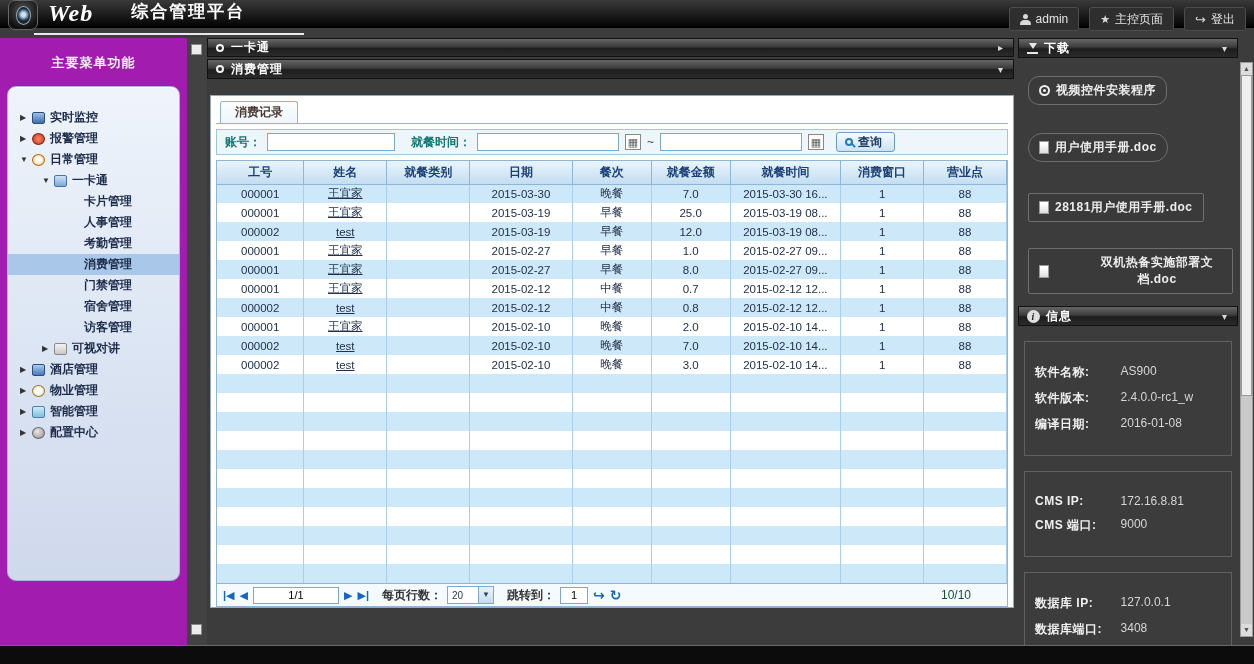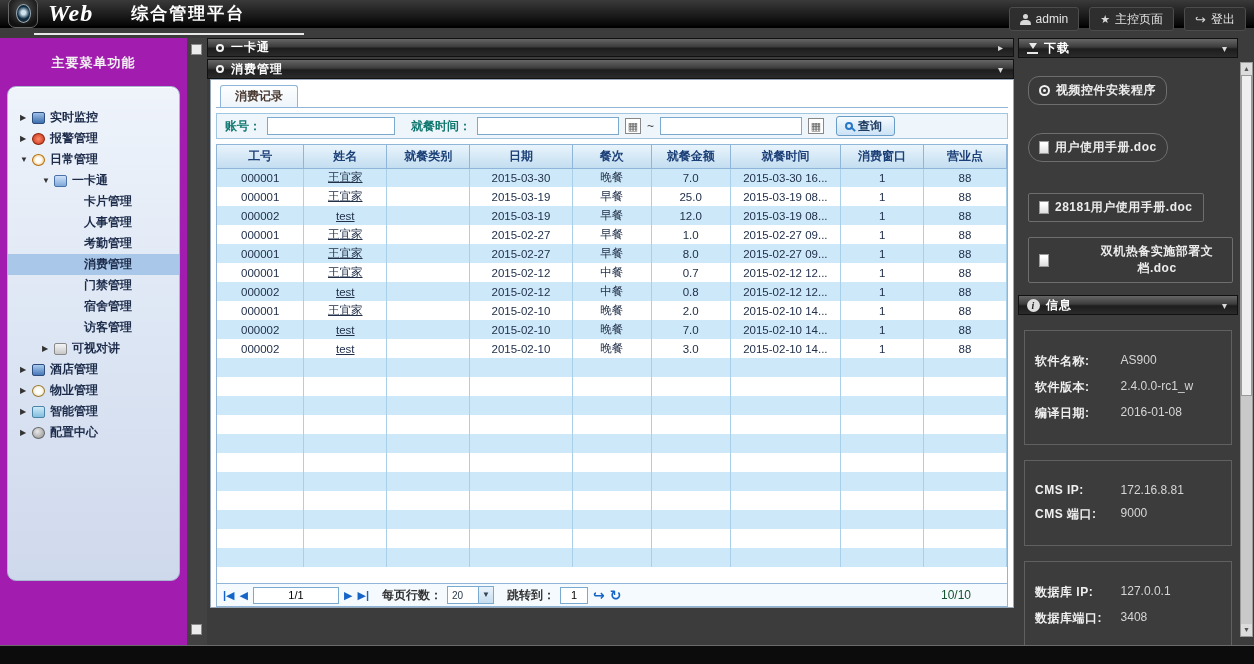--- a/index.html
+++ b/index.html
@@ -6,21 +6,21 @@
   html,body { width:1254px; height:664px; }
   body {
     font-family: "Liberation Sans", "DejaVu Sans", sans-serif;
     background:#3c3c3c; overflow:hidden;
   }
   .app { width:1254px; height:664px; position:relative; background:#3c3c3c; }
 
   
   .top-header {
     height:28px; background:linear-gradient(180deg,#3a3a3a,#151515 70%,#050505);
-    border-bottom:2px solid #000; display:flex; align-items:center; position:relative;
+    border-bottom:2px solid #000; display:flex; position:relative;
   }
   .logo-box {
     width:30px; height:30px; margin-left:8px; border-radius:7px;
     background:radial-gradient(circle at 50% 35%, #555, #111 75%);
     border:1px solid #666; position:relative; flex:0 0 auto;
   }
   .logo-box .lens { position:absolute; left:7px; top:5px; width:15px; height:19px;
     border-radius:50%; background:radial-gradient(circle at 50% 45%, #cfe2ee 0 18%, #0c2940 55%, #2a2a2a); border:1px solid #99aab5;}
   .logo-web {
     font-family:"Liberation Serif", "DejaVu Serif", serif; font-style:italic; font-weight:bold;
@@ -80,21 +80,21 @@
   .panel-bar {
     height:20px; background:linear-gradient(180deg,#666 0%,#3c3c3c 45%,#1d1d1d 55%,#2b2b2b 100%);
     border:1px solid #111; display:flex; align-items:center; color:#fff; font-size:12px;
     font-weight:bold; padding:0 8px; letter-spacing:1px; flex:0 0 auto; position:relative;
   }
   .panel-bar .ring { width:8px; height:8px; border:2px solid #f2f2f2; border-radius:50%; margin-right:7px; flex:0 0 auto;}
   .panel-bar .bar-caret { position:absolute; right:9px; color:#d8d8d8; font-size:10px; }
   .bar-onecard { margin-bottom:2px; height:19px; }
 
   .white-box {
-    margin-bottom:37px; margin-left:3px; flex:1 1 auto;
+    margin-top:16px; margin-bottom:37px; margin-left:3px; flex:1 1 auto;
     background:#fff; border:1px solid #98a8b8; display:flex; flex-direction:column; overflow:hidden;
     padding:4px 5px 0 5px;
   }
   .tabstrip { height:24px; border-bottom:1px solid #8fb6d9; display:flex; align-items:flex-end; background:#fff; flex:0 0 auto;}
   .tab {
     height:22px; padding:0 14px; background:linear-gradient(180deg,#fdfefe,#eef5fb);
     border:1px solid #8fb6d9; border-bottom:none; border-radius:3px 3px 0 0; margin-left:4px;
     font-size:12px; color:#4a3a32; font-weight:bold; display:flex; align-items:center; cursor:pointer;
   }
   .filterbar {
@@ -153,21 +153,21 @@
   .info-ico { width:13px; height:13px; border-radius:50%; background:#e0e0e0; color:#222; font-size:10px; font-weight:bold;
     text-align:center; line-height:13px; margin-right:6px; font-family:"Liberation Serif",serif; font-style:italic;}
   .dl-btn {
     display:flex; align-items:center; gap:6px; margin-left:10px; background:#3a3a3a; border:1px solid #6e6e6e;
     color:#ececec; font-size:12px; padding:5px 10px; cursor:pointer; font-family:inherit; width:max-content; max-width:205px;
     border-radius:2px; font-weight:bold; letter-spacing:0.5px;
   }
   .dl-btn:nth-of-type(1) { margin-top:18px;border-radius:11px; }
   .dl-btn:nth-of-type(2) { margin-top:28px;border-radius:14px; }
   .dl-btn:nth-of-type(3) { margin-top:31px; }
-  .dl-btn:nth-of-type(4) { margin-top:15px;gap:43px; }
+  .dl-btn:nth-of-type(4) { margin-top:26px;gap:43px; }
   .dl-btn:nth-of-type(4) { margin-bottom:12px; }
   .dlicon { flex:0 0 auto; }
   .dlicon.target { width:11px; height:11px; border:2px solid #f0f0f0; border-radius:50%; position:relative;}
   .dlicon.target::after { content:''; position:absolute; left:2px; top:2px; width:3px; height:3px; border-radius:50%; background:#f0f0f0;}
   .dlicon.doc { width:10px; height:13px; background:linear-gradient(180deg,#fff 20%,#ddd); border:1px solid #999; }
   .info-bar { margin-top:10px; }
   .info-box { margin:15px 6px 0 6px; border:1px solid #606060; padding:13px 10px; }
   .info-row { display:flex; margin:9px 0; font-size:12px; align-items:flex-start;}
   .ilabel { width:46%; color:#f0f0f0; font-weight:bold; flex:0 0 auto; letter-spacing:0.5px;}
   .ivalue { color:#d6d6d6; word-break:break-all; max-width:105px;}

